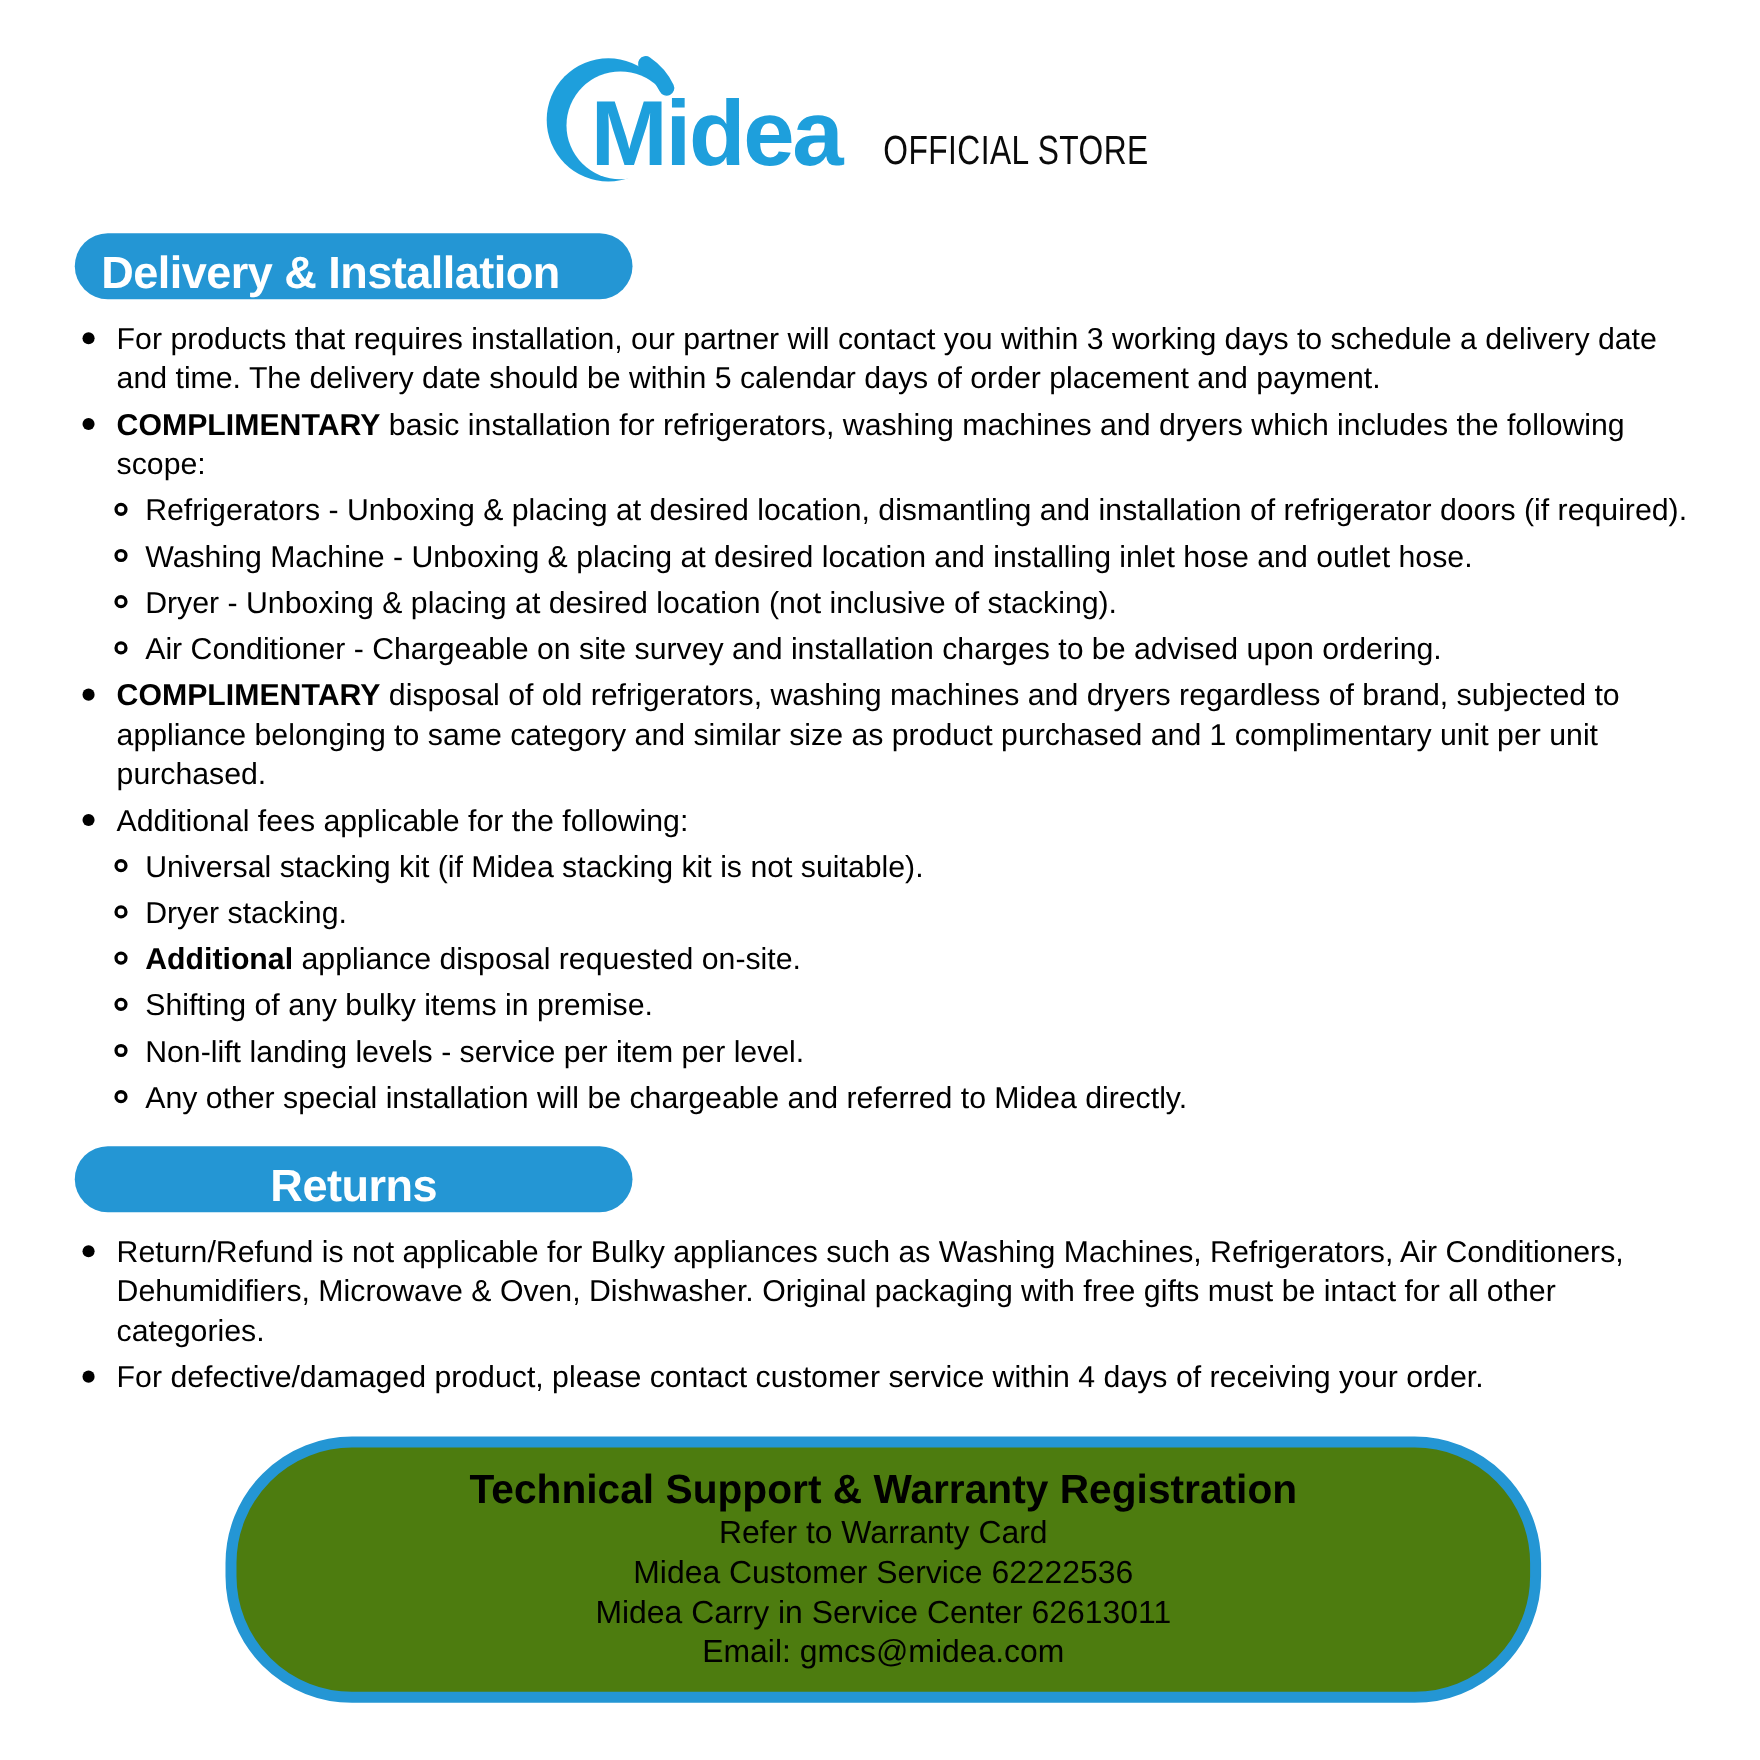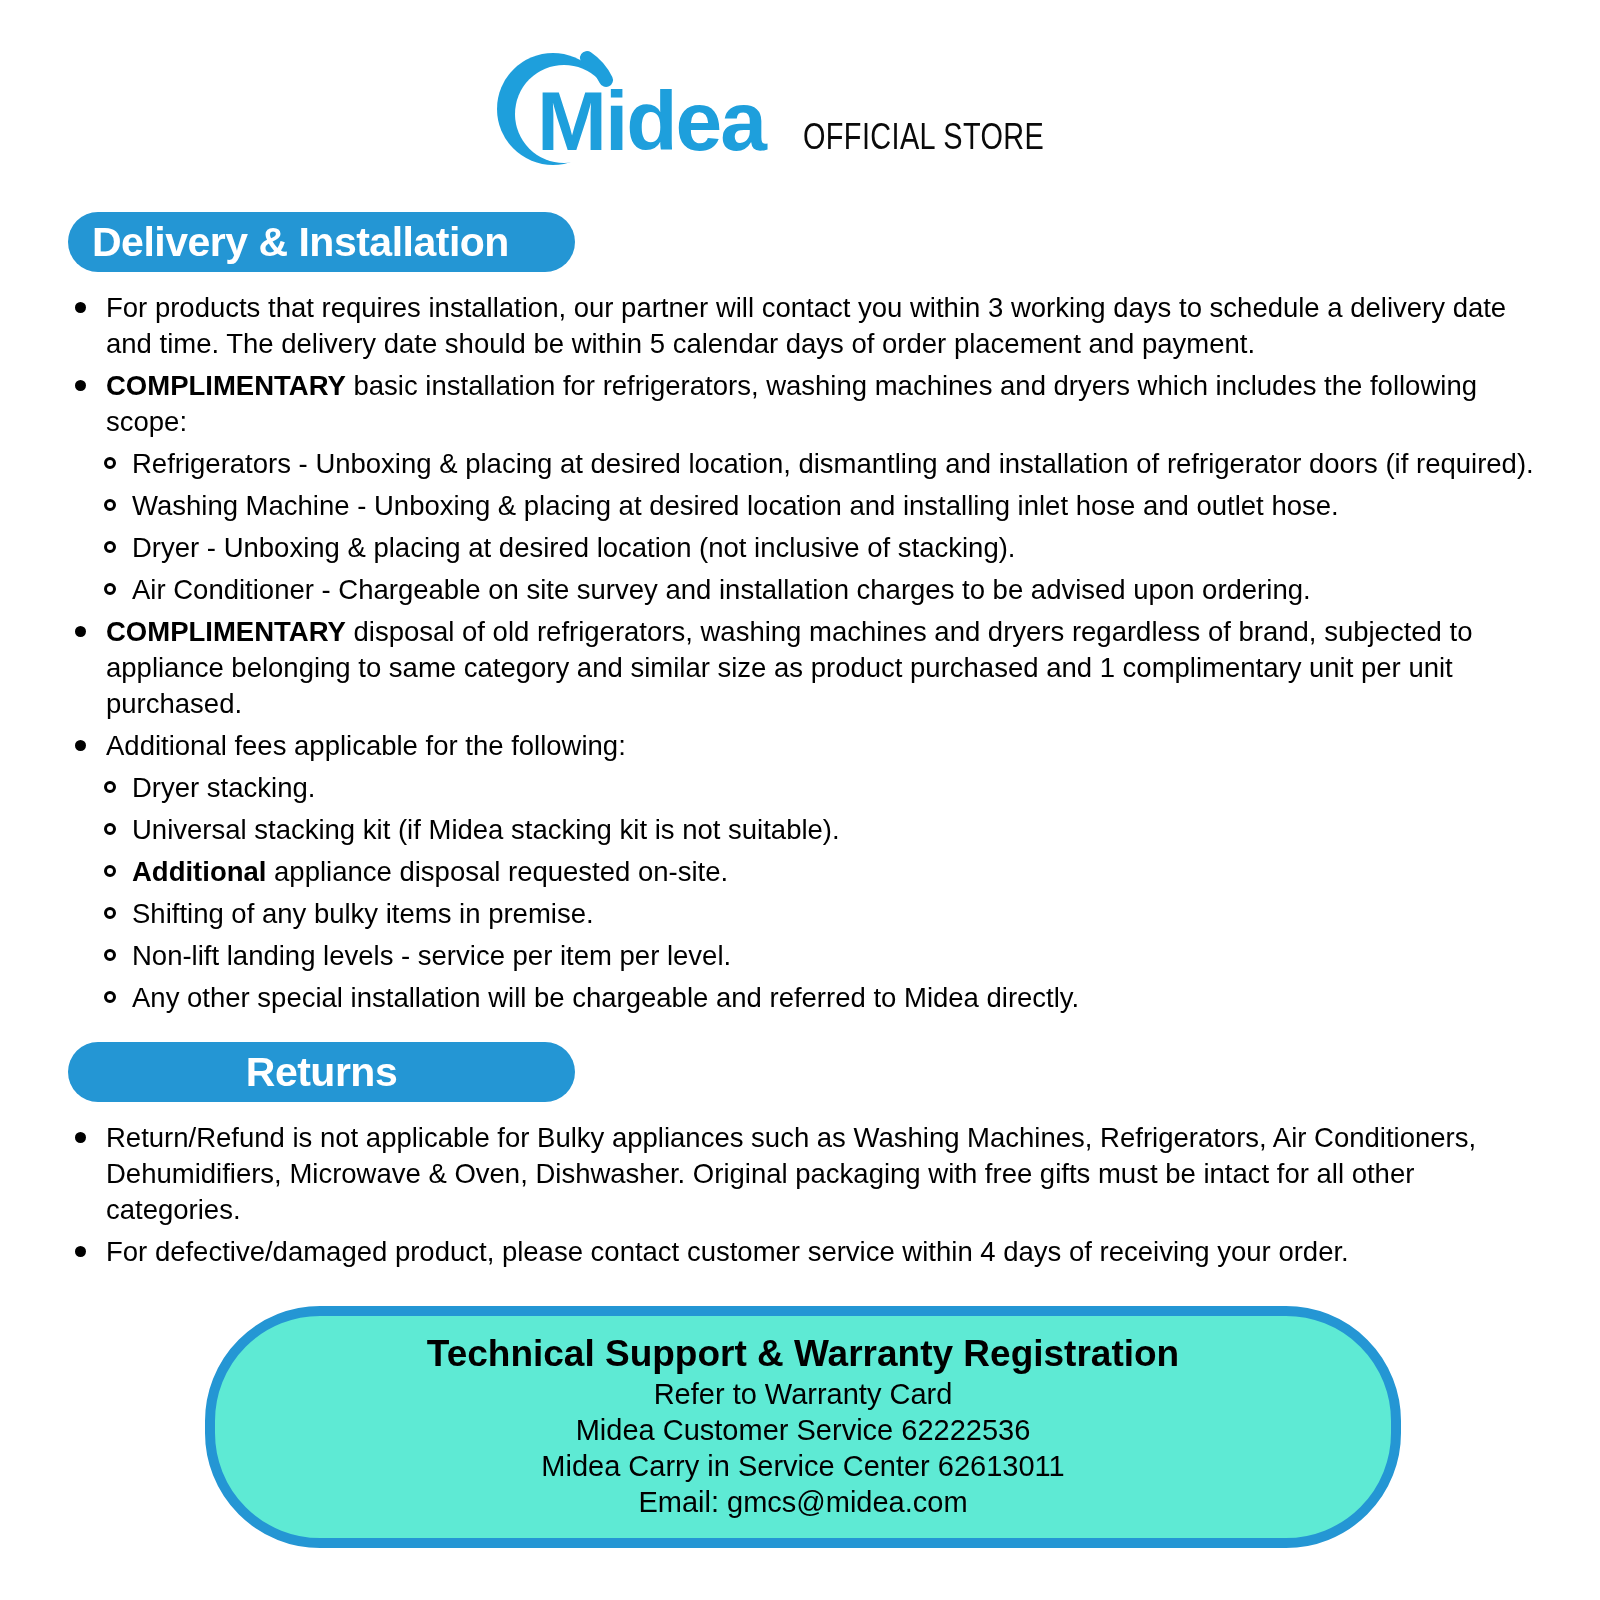--- a/index.html
+++ b/index.html
@@ -18,21 +18,21 @@
   .logo-svg{display:block;}
   .store-label{
     font-size:37px;font-weight:400;color:#0a0a0a;
     transform:scaleX(0.78);transform-origin:left bottom;
     padding-bottom:16px;margin-left:14px;white-space:nowrap;letter-spacing:0.5px;
   }
 
   
   .pill{
     width:507px;height:60px;margin-left:68px;background:var(--accent);
-    border-radius:31px;display:flex;align-items:center;
+    border-radius:31px;display:flex;align-items:flex-end;
     color:var(--pill-text);font-weight:bold;font-size:41px;letter-spacing:-0.5px;
   }
   .pill--left{justify-content:flex-start;padding-left:24px;}
   .pill--center{justify-content:center;}
   .pill-delivery{margin-top:38px;}
   .pill-returns{margin-top:26px;}
 
   
   .list{margin:18px 60px 0 75px;font-size:27.5px;line-height:36px;}
   .li{display:flex;align-items:flex-start;margin-bottom:6px;}
@@ -46,21 +46,21 @@
     background:#fff;border:3px solid #000;margin:11px 16px 0 2px;
   }
   .subs{margin:2px 0 6px 27px;}
   .subs .li{margin-bottom:6px;}
   b{font-weight:bold;}
 
   
   .support-box{
     margin:36px 0 0 205px;width:1196px;
     border:10px solid var(--accent);border-radius:115px;
-    text-align:center;padding:16px 30px 18px 30px;background:#5eead4;
+    text-align:center;padding:16px 30px 18px 30px;background:#4d7c0f;
   }
   .support-title{font-size:37px;font-weight:bold;line-height:44px;}
   .support-line{font-size:29px;line-height:36px;}
 </style>
 </head>
 <body>
 
 <div class="page">
 
   <div class="logo-row">
@@ -122,25 +122,25 @@
     </div>
 
     <div class="li">
       <span class="dot"></span>
       <p class="li-text"><span>Additional fees applicable for the following:</span></p>
     </div>
 
     <div class="subs">
       <div class="li">
         <span class="circle"></span>
-        <p class="li-text"><span>Dryer stacking.</span></p>
+        <p class="li-text"><span>Universal stacking kit (if Midea stacking kit is not suitable).</span></p>
       </div>
       <div class="li">
         <span class="circle"></span>
-        <p class="li-text"><span>Universal stacking kit (if Midea stacking kit is not suitable).</span></p>
+        <p class="li-text"><span>Dryer stacking.</span></p>
       </div>
       <div class="li">
         <span class="circle"></span>
         <p class="li-text"><b>Additional</b><span> appliance disposal requested on-site.</span></p>
       </div>
       <div class="li">
         <span class="circle"></span>
         <p class="li-text"><span>Shifting of any bulky items in premise.</span></p>
       </div>
       <div class="li">

